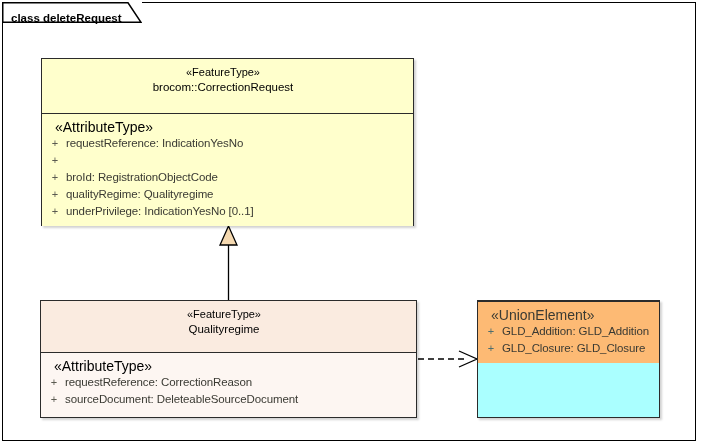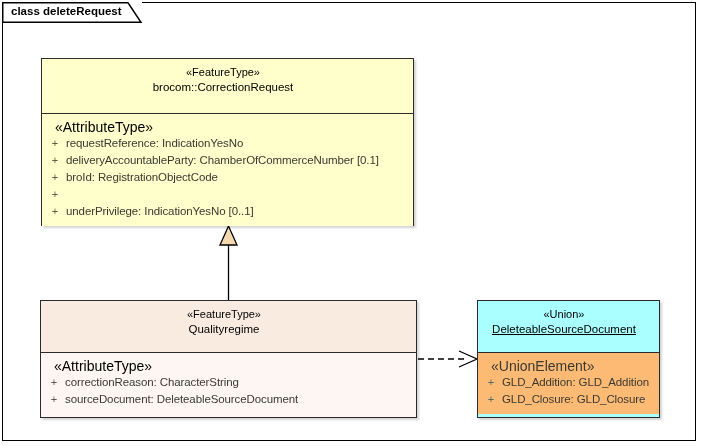--- a/index.html
+++ b/index.html
@@ -44,21 +44,21 @@
   .title-tab-shape {
     position: absolute;
     left: 0;
     top: 0;
     width: 140px;
     height: 21px;
   }
   .title-tab-label {
     position: absolute;
     left: 9px;
-    top: 3px;
+    top: 10px;
     font-size: 11.5px;
     font-weight: bold;
     color: #000000;
     letter-spacing: 0px;
     white-space: nowrap;
     z-index: 7;
   }
 
   
   .umlbox {
@@ -203,60 +203,56 @@
     </div>
     <div class="divider"></div>
     <div class="body">
       <div class="compartment-stereotype">«AttributeType»</div>
       <div class="attr-row">
         <span class="attr-vis">+</span>
         <span class="attr-text">requestReference: IndicationYesNo</span>
       </div>
       <div class="attr-row">
         <span class="attr-vis">+</span>
-        <span class="attr-text">deliveryAccountableParty: ChamberOfCommerceNumber [0.1]</span>
       </div>
       <div class="attr-row">
         <span class="attr-vis">+</span>
         <span class="attr-text">broId: RegistrationObjectCode</span>
       </div>
       <div class="attr-row">
         <span class="attr-vis">+</span>
+        <span class="attr-text">qualityRegime: Qualityregime</span>
       </div>
       <div class="attr-row">
         <span class="attr-vis">+</span>
         <span class="attr-text">underPrivilege: IndicationYesNo [0..1]</span>
       </div>
     </div>
   </div>
 
   <div class="umlbox" id="box-delete-request">
     <div class="head">
       <div class="stereotype">«FeatureType»</div>
       <div class="clsname">Qualityregime</div>
     </div>
     <div class="divider"></div>
     <div class="body">
       <div class="compartment-stereotype">«AttributeType»</div>
       <div class="attr-row">
         <span class="attr-vis">+</span>
-        <span class="attr-text">correctionReason: CharacterString</span>
+        <span class="attr-text">requestReference: CorrectionReason</span>
       </div>
       <div class="attr-row">
         <span class="attr-vis">+</span>
         <span class="attr-text">sourceDocument: DeleteableSourceDocument</span>
       </div>
     </div>
   </div>
 
   <div class="umlbox" id="box-union">
-    <div class="head">
-      <div class="stereotype">«Union»</div>
-      <div class="clsname underline">DeleteableSourceDocument</div>
-    </div>
     <div class="divider"></div>
     <div class="body">
       <div class="compartment-stereotype">«UnionElement»</div>
       <div class="attr-row">
         <span class="attr-vis">+</span>
         <span class="attr-text">GLD_Addition: GLD_Addition</span>
       </div>
       <div class="attr-row">
         <span class="attr-vis">+</span>
         <span class="attr-text">GLD_Closure: GLD_Closure</span>

